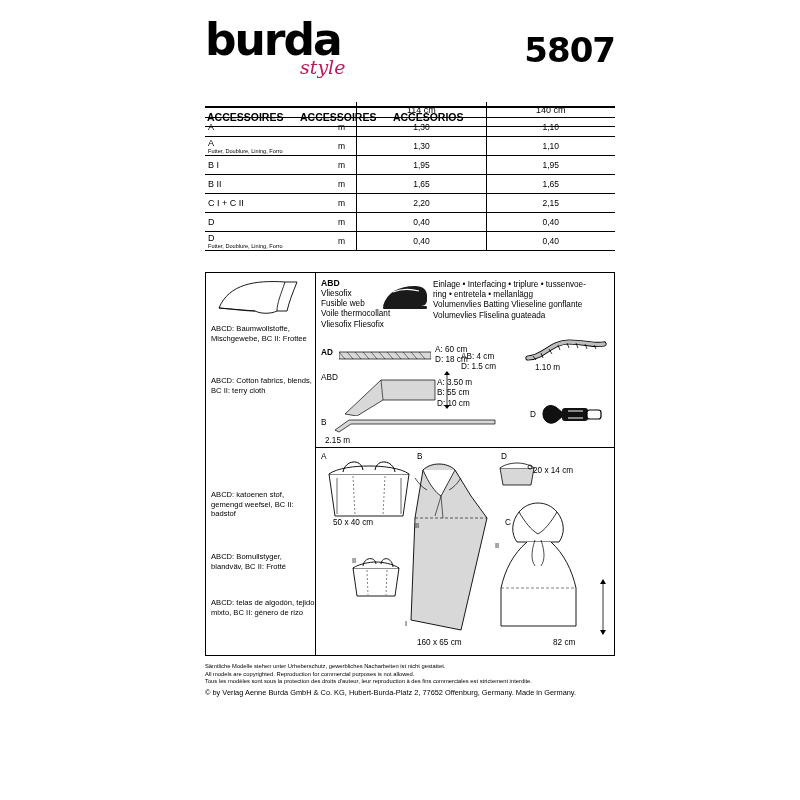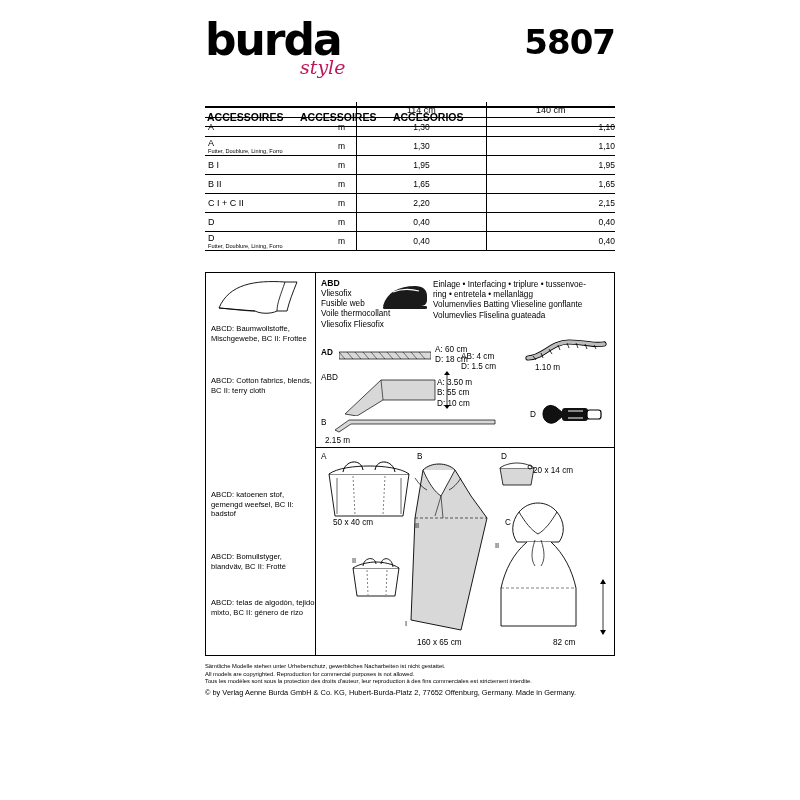--- a/index.html
+++ b/index.html
@@ -13,41 +13,41 @@
     font-family:"DejaVu Sans", sans-serif;
     font-weight:bold;font-size:44px;letter-spacing:-2px;
     color:#000000;line-height:44px;
   }
   .brand .style{
     position:absolute;left:95px;top:38px;
     font-family:"DejaVu Serif", serif;font-style:italic;
     font-size:19px;color:#be185d;
   }
   .number{
-    position:absolute;right:0;top:4px;
+    position:absolute;right:0;top:12px;
     font-family:"DejaVu Sans", sans-serif;
     font-weight:bold;font-size:34px;letter-spacing:-1px;
   }
   .cat-bar{
     position:absolute;left:0;top:60px;width:410px;
     border-top:2px solid #000;border-bottom:1px solid #000;
     font-size:10.5px;font-weight:bold;padding:3px 0 3px 2px;
     box-sizing:border-box;
     margin-top:28px;
   }
   .cat-bar span{margin-right:14px;}
 
   
   .tbl{position:absolute;left:0;top:84px;width:410px;border-collapse:collapse;}
   .tbl td{border-bottom:1px solid #000;font-size:8.5px;padding:0;height:18px;vertical-align:middle;}
   .tbl .colhead td{border-bottom:1px solid #000;text-align:center;font-size:9px;height:15px;}
   .c-lab{width:120px;padding-left:3px !important;}
   .c-m{width:30px;text-align:center;}
   .c-v{width:130px;text-align:center;}
-  .c-v2{width:130px;text-align:right;}
+  .c-v2{width:130px;text-align:center;}
   .vline{border-left:1px solid #000;}
   .sub{display:block;font-size:5.6px;line-height:6.4px;}
   .big{font-size:9px;}
 
   
   .frame{position:absolute;left:0;top:254px;width:410px;height:384px;border:1px solid #000;box-sizing:border-box;}
   .vsep{position:absolute;left:110px;top:254px;width:1px;height:384px;background:#000;}
   .hsep1{position:absolute;left:110px;top:429px;width:300px;height:1px;background:#000;}
 
   

